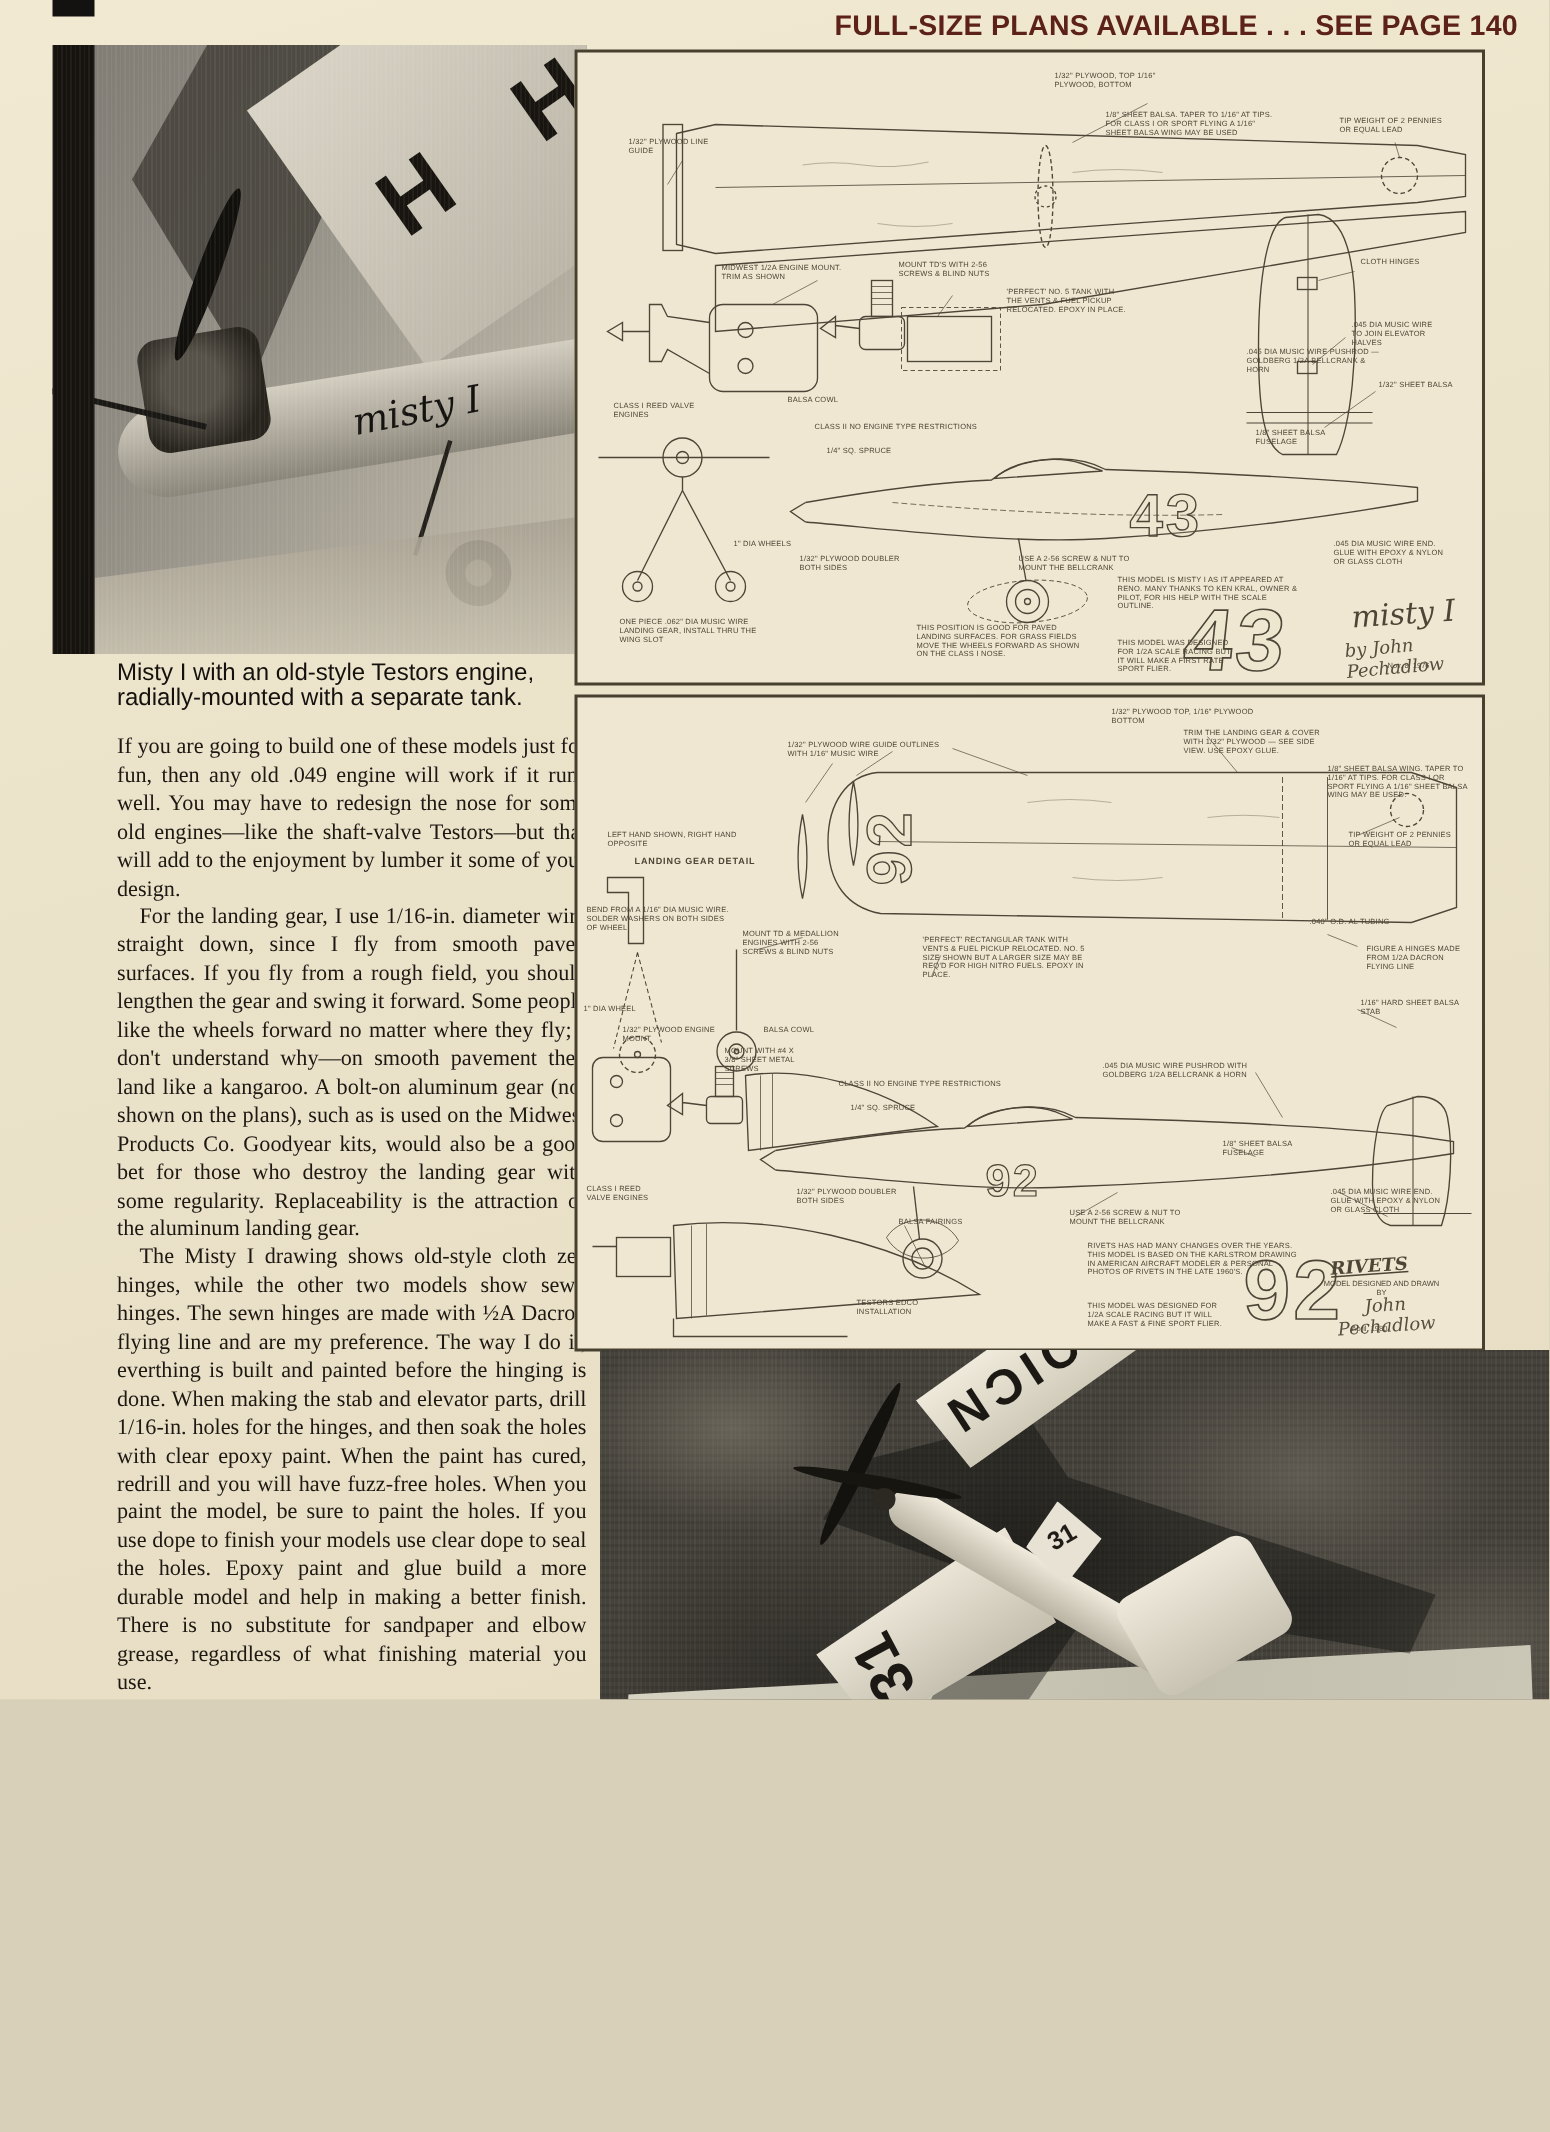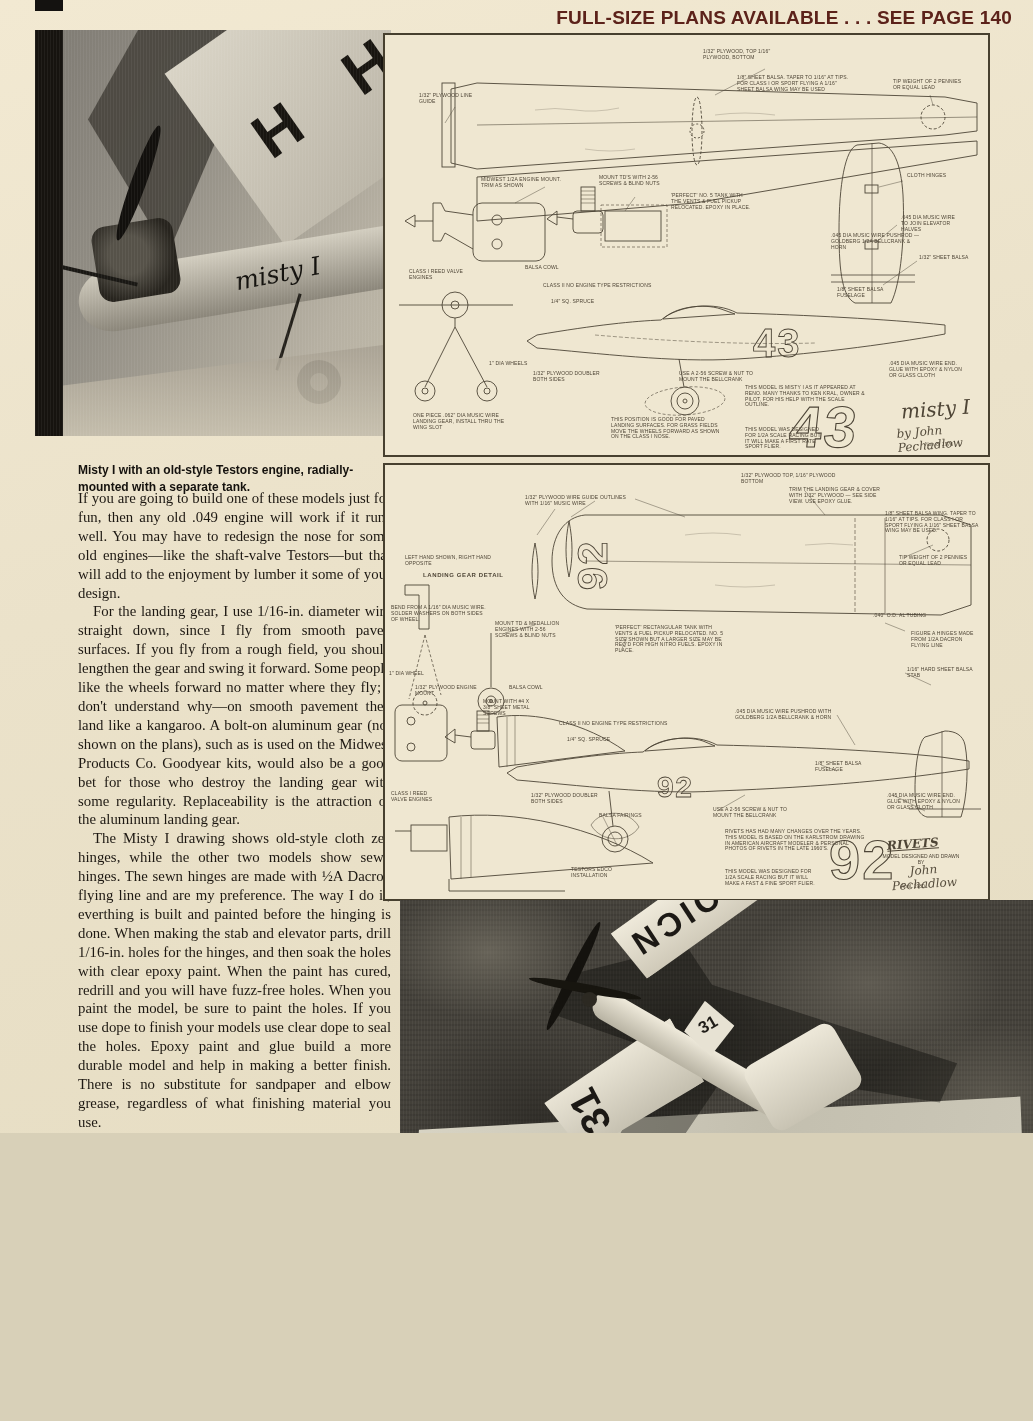--- a/index.html
+++ b/index.html
@@ -32,21 +32,21 @@
   .pt-prop{position:absolute;left:96px;top:92px;width:15px;height:122px;background:#12100d;
            border-radius:50%;transform:rotate(20deg);}
   .pt-needle{position:absolute;left:-8px;top:240px;width:112px;height:4px;background:#1a1814;transform:rotate(13deg);}
   .pt-gear{position:absolute;left:252px;top:262px;width:3px;height:80px;background:#24211b;transform:rotate(17deg);}
   .pt-wheel{position:absolute;left:262px;top:330px;width:44px;height:44px;border-radius:50%;
             background:radial-gradient(circle,#8e8a80 0 27%,#15120d 30% 100%);}
   .pt-ground{position:absolute;left:28px;bottom:0;right:0;height:92px;opacity:.9;
              background:linear-gradient(#a8a193,#c8c1af);clip-path:polygon(0 45%,100% 0,100% 100%,0 100%);}
   .pt-scan{position:absolute;inset:0;background:repeating-linear-gradient(90deg,rgba(255,255,255,.05) 0 1px,transparent 1px 3px);}
 
-  .cap-top{position:absolute;left:78px;top:462px;width:314px;font-size:12px;font-weight:bold;
+  .cap-top{position:absolute;left:78px;top:441px;width:314px;font-size:16px;font-weight:normal;
            line-height:16.5px;color:#14110d;}
 
   
   .article{position:absolute;left:78px;top:489px;width:313px;height:792px;overflow:hidden;
            font-family:"Liberation Serif",serif;font-size:14.8px;line-height:18.9px;
            text-align:justify;color:#1d1812;}
   .article p{margin:0;}
   .article p + p{text-indent:15px;}
   .continued{position:absolute;right:6px;top:760px;font-family:"Liberation Serif",serif;
              font-style:italic;font-weight:bold;font-size:15px;color:#1d1812;}

